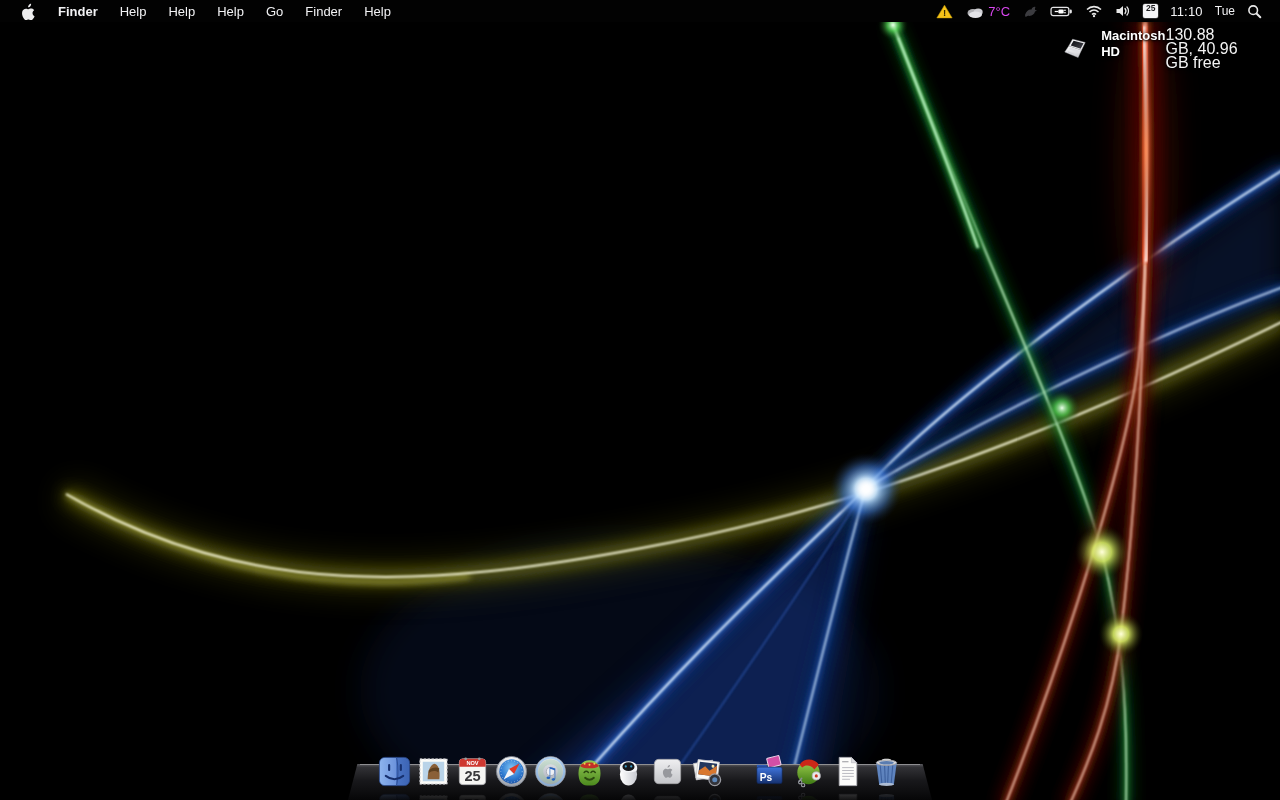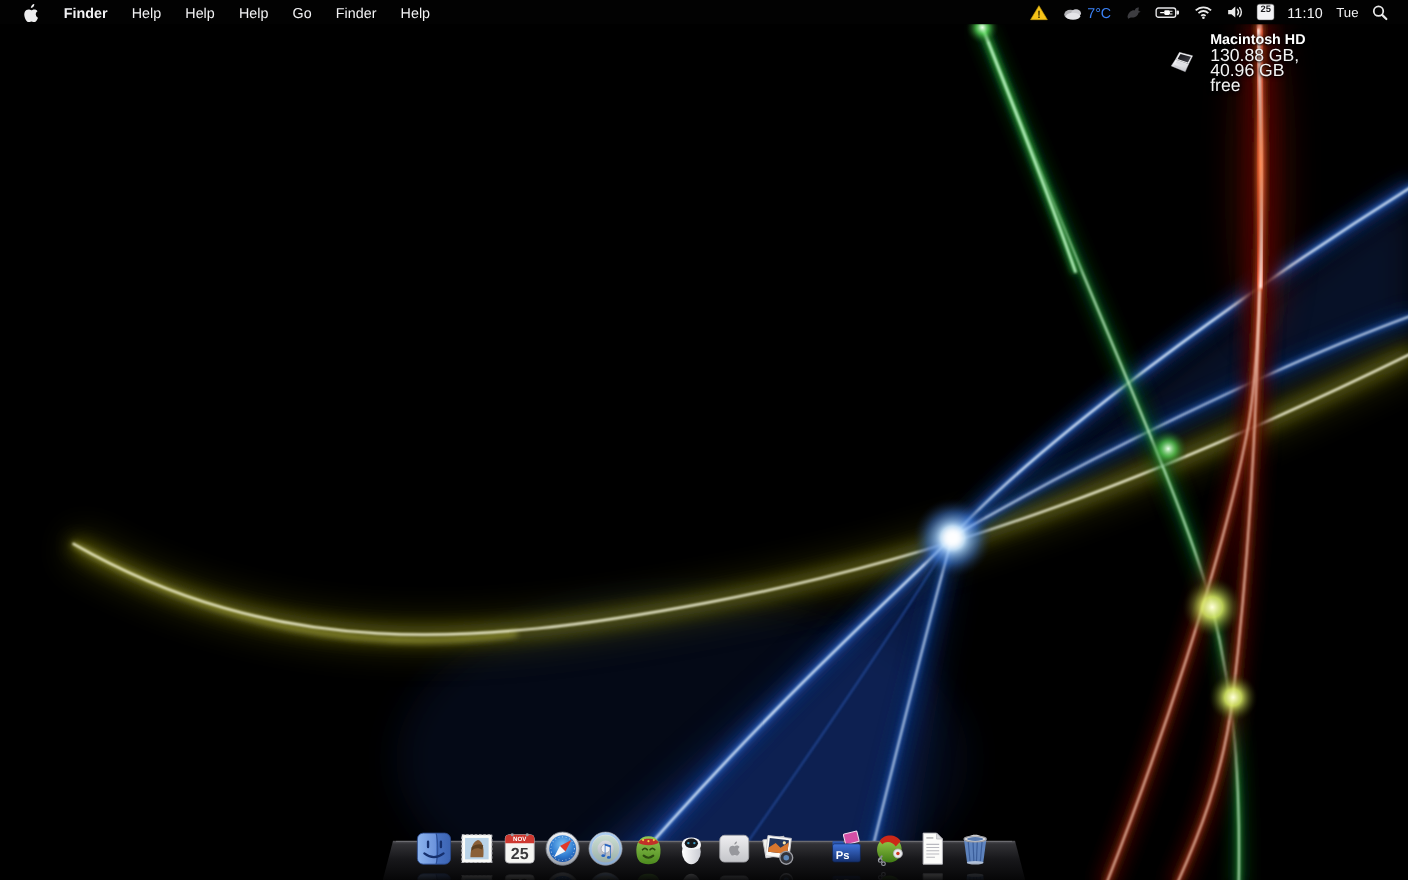--- a/index.html
+++ b/index.html
@@ -11,33 +11,33 @@
 
   
   .menu-bar{position:absolute;top:0;left:0;width:1280px;height:22px;background:#020202;
     display:flex;align-items:center;color:#f2f2f4;font-size:13px;z-index:30;}
   .menu-left{display:flex;align-items:center;height:100%;}
   .apple-item{display:flex;align-items:center;padding:0 12px 0 20px;height:100%;}
   .menu-item{padding:0 11px;height:100%;display:flex;align-items:center;cursor:default;}
   .menu-item.active{font-weight:bold;}
   .status{display:flex;align-items:center;margin-left:auto;height:100%;padding-right:12px;}
   .status-item{display:flex;align-items:center;padding:0 6px;height:100%;gap:3px;}
-  .temp-label{color:#3b82f6;font-size:13px;}
+  .temp-label{color:#d946ef;font-size:13px;}
   .clock-label{font-size:13px;letter-spacing:.2px;}
   .day-label{font-size:12px;}
   .mcal{width:15px;height:14px;background:#f4f4f6;border-radius:2px;overflow:hidden;
     box-shadow:0 0 0 .5px #555;}
   .mcal-top{height:4.5px;background:#c23a32;}
   .mcal-num{display:block;font-size:8.5px;font-weight:bold;color:#1d1d1f;text-align:center;
     line-height:9px;}
 
   
   .desktop-volume{position:absolute;left:1064px;top:28px;display:flex;align-items:center;
     gap:13px;z-index:10;cursor:default;}
-  .volume-text{display:flex;flex-direction:column;}
+  .volume-text{display:flex;flex-direction:row;}
   .volume-name{color:#fff;font-size:13px;font-weight:bold;line-height:16px;
     text-shadow:0 1px 2px #000,0 0 5px #000;}
   .volume-info{color:#f4f4f4;font-size:16px;line-height:14px;
     text-shadow:0 1px 2px #000,0 0 5px #000;}
 
   
   .dock{position:absolute;left:348px;bottom:0;width:584px;height:62px;z-index:20;}
   .dock-shelf{position:absolute;left:0;bottom:0;width:100%;height:36px;
     background:linear-gradient(180deg,#5b5b60 0%,#323236 9%,#18181b 46%,#060607 100%);
     -webkit-clip-path:polygon(1.6% 0,98.4% 0,100% 100%,0 100%);

